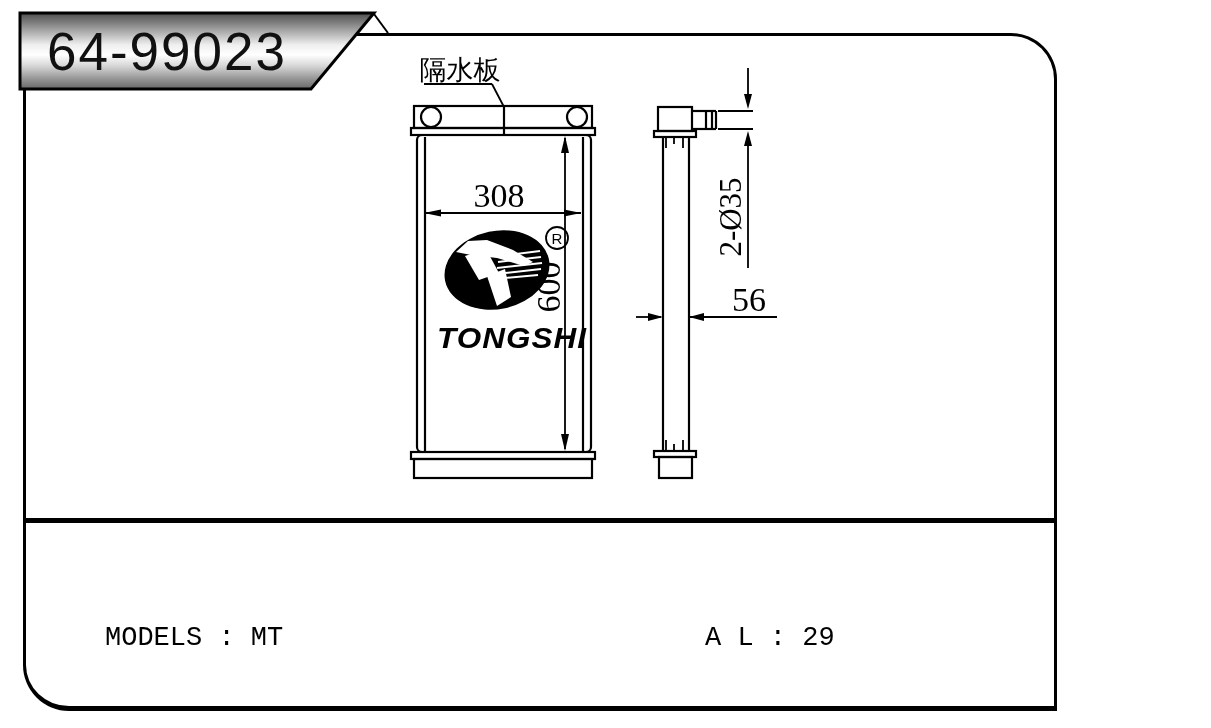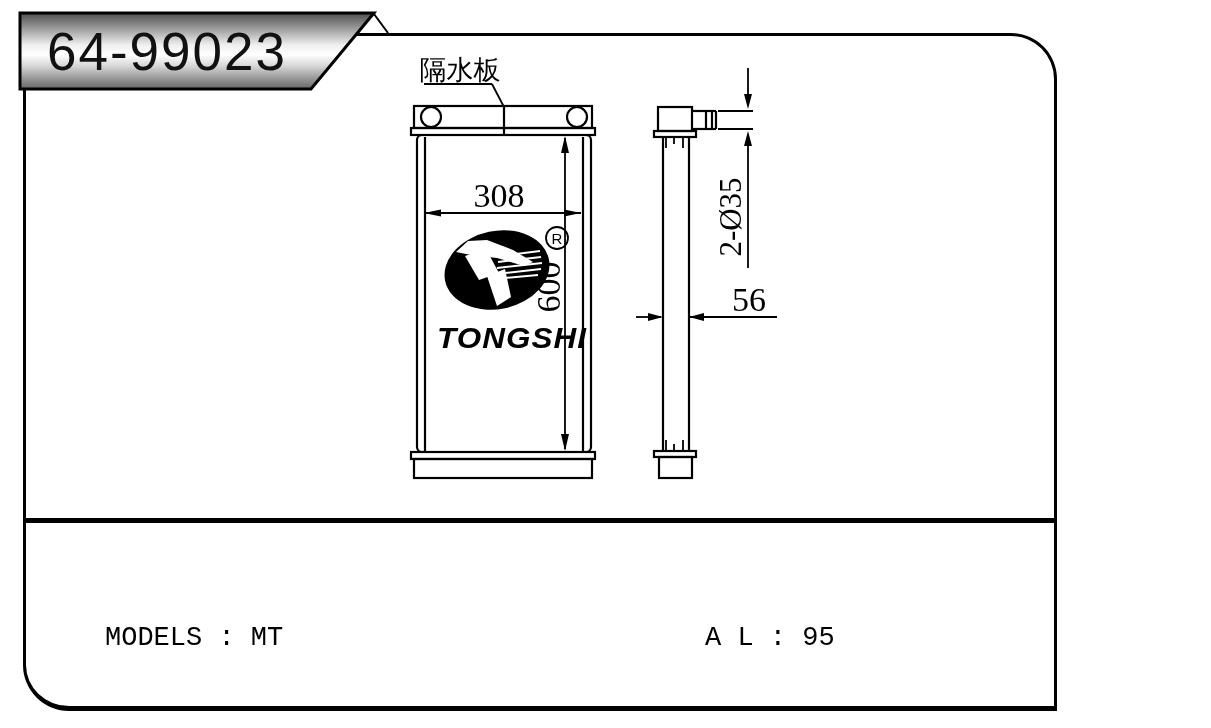--- a/index.html
+++ b/index.html
@@ -160,19 +160,19 @@
     </g>
   </svg>
 
   <div class="spec-col spec-left">
     <div>MODELS : MT</div>
     
     
     
   </div>
   <div class="spec-col spec-right">
-    <div>A L : 95</div>
+    <div>A L : 29</div>
     
     
     
   </div>
 
 </div>
 
 </body></html>

